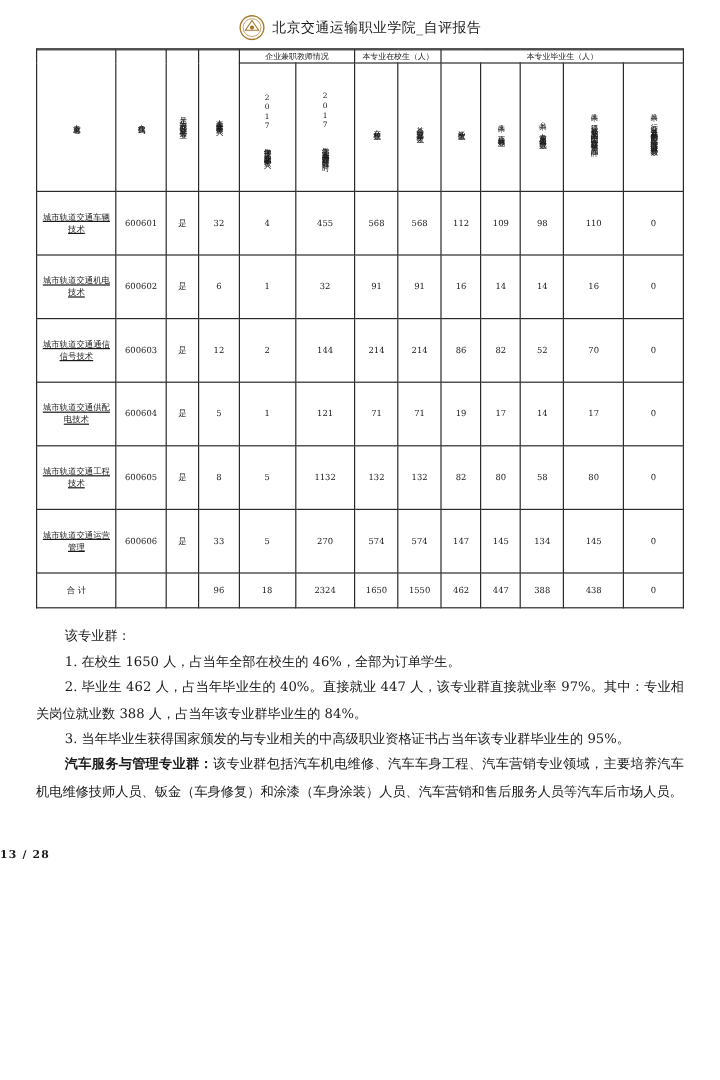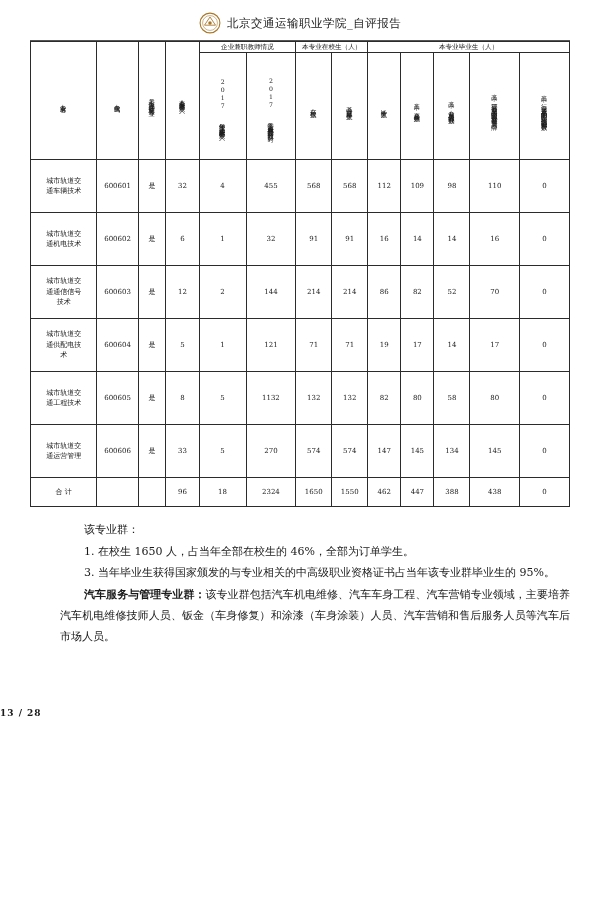--- a/index.html
+++ b/index.html
@@ -76,21 +76,22 @@
     line-height: 1.25;
     padding: 1px 1px;
     word-break: break-all;
   }
   table.data td.num, table.data td.name, table.data td.mark {
     font-size: 7px;
   }
   table.data td.name {
     font-size: 7px;
     line-height: 1.5;
-    padding: 4px 12px;
+    padding: 4px 2px;
+    text-decoration: underline;
   }
   table.data th.grouphdr {
     font-size: 6.6px;
   }
   table.data tr.body-row td {
     height: 44px;
   }
   table.data tr.total-row td {
     height: 26px;
     font-size: 7px;
@@ -107,21 +108,20 @@
     height: 104px;
     padding: 2px 0;
   }
 
   
   .body-text {
     font-family: "DejaVu Serif", "Liberation Serif", serif;
     font-size: 11px;
     line-height: 1.95;
     margin-top: 12px;
-    margin-left: 30px;
   }
   .body-text p {
     margin: 0 0 0 0;
     text-align: justify;
   }
   .indent1 { text-indent: 24px; }
   .bold { font-weight: bold; font-family: Liberation Serif, serif; }
 
   
   .footer {
@@ -298,20 +298,21 @@
         <td>388</td>
         <td>438</td>
         <td>0</td>
       </tr>
     </tbody>
   </table>
 
   <div class="body-text">
     <p class="indent1">该专业群：</p>
     <p class="indent1">1. 在校生 1650 人，占当年全部在校生的 46%，全部为订单学生。</p>
+    <p class="indent1">2. 毕业生 462 人，占当年毕业生的 40%。直接就业 447 人，该专业群直接就业率 97%。其中：专业相关岗位就业数 388 人，占当年该专业群毕业生的 84%。</p>
     <p class="indent1">3. 当年毕业生获得国家颁发的与专业相关的中高级职业资格证书占当年该专业群毕业生的 95%。</p>
     <p class="indent1"><span class="bold">汽车服务与管理专业群：</span><span>该专业群包括汽车机电维修、汽车车身工程、汽车营销专业领域，主要培养汽车机电维修技师人员、钣金（车身修复）和涂漆（车身涂装）人员、汽车营销和售后服务人员等汽车后市场人员。</span></p>
   </div>
 
   <div class="footer">
     <span>13 / 28</span>
   </div>
 
 </div>
 

